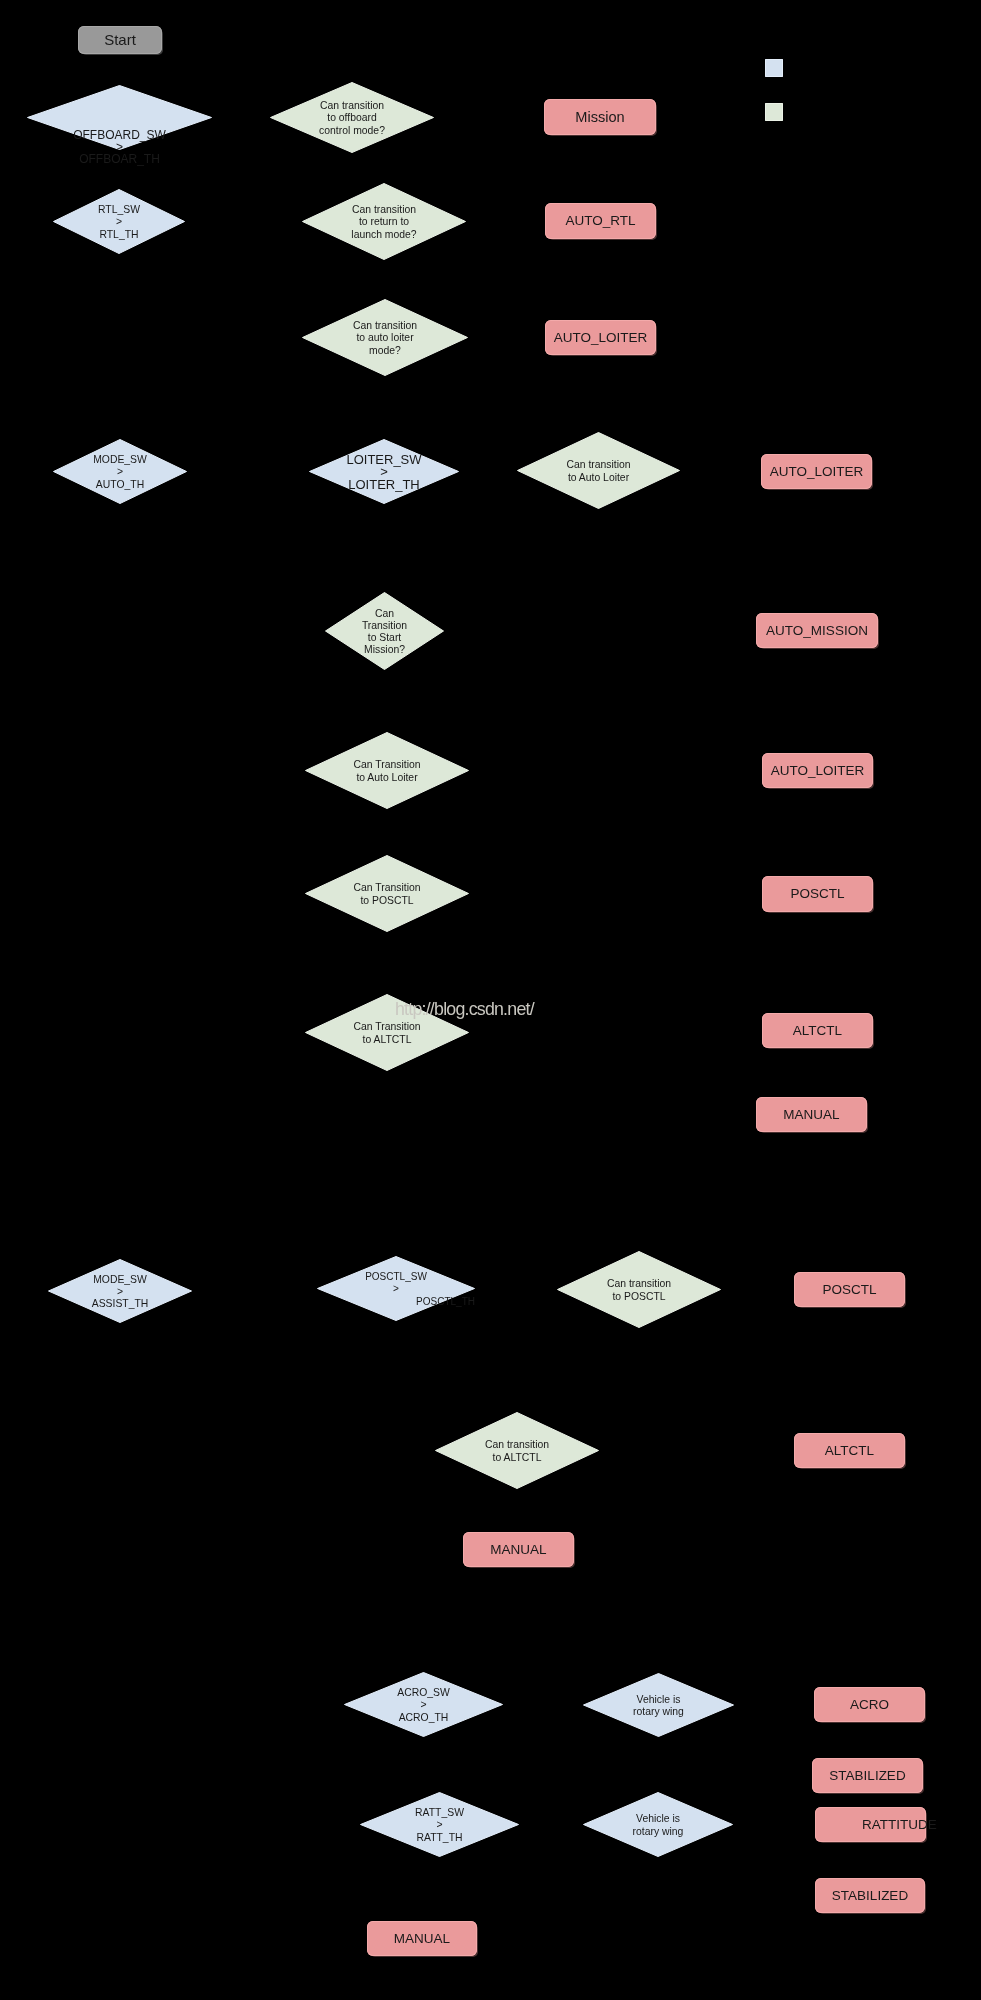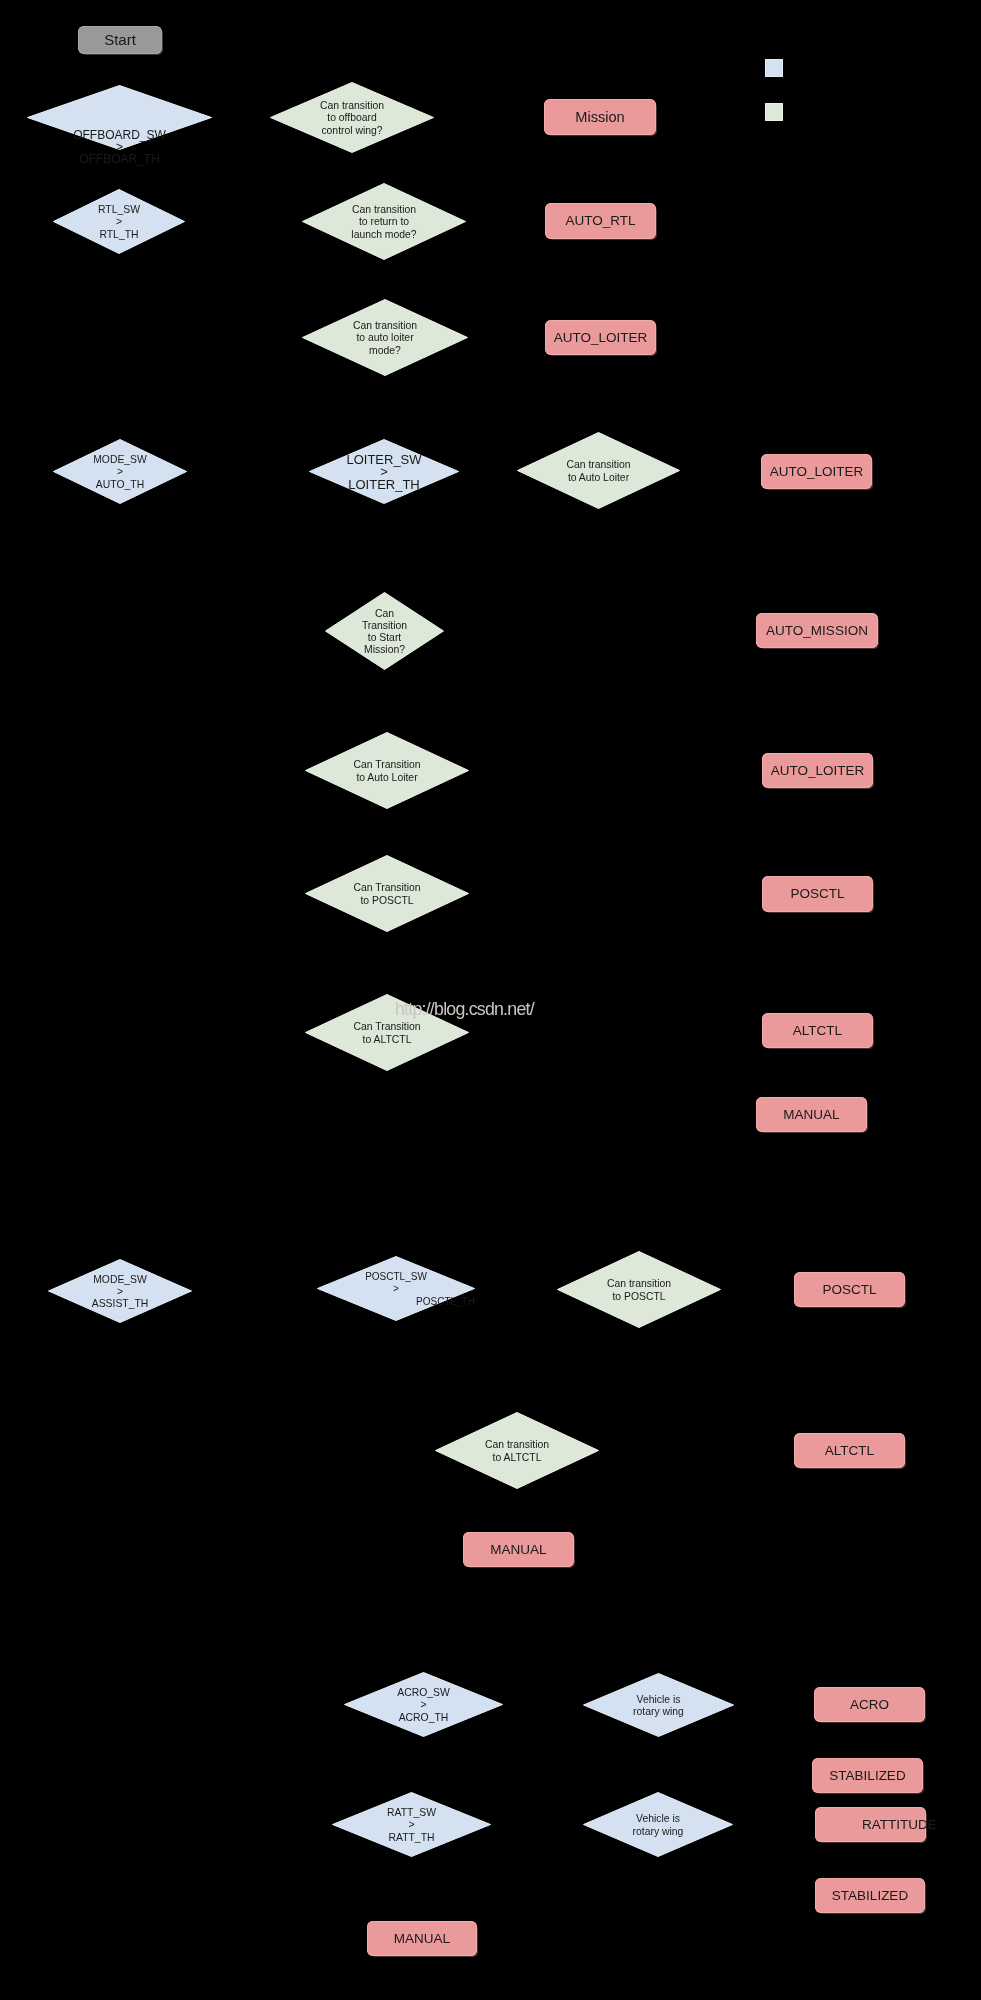--- a/index.html
+++ b/index.html
@@ -33,21 +33,21 @@
       <div class="node" style="left: 27px; top: 85px; width: 185px; height: 65px;">
         <svg width="185" height="65" viewBox="0 0 185 65">
           <path d="M 92.5 0.5 L 184.5 32.5 L 92.5 64.5 L 0.5 32.5 Z" fill="#d4e1f0" stroke="#e4eefa" stroke-width="1"></path>
         </svg>
         <div class="label" style="font-size: 12px; top: 8px; margin-top: 36px;"><div style="line-height: 12.2px;">OFFBOARD_SW</div><div style="line-height: 12.2px;">&gt;</div><div style="line-height: 12.2px;">OFFBOAR_TH</div></div>
       </div>
       <div class="node" style="left: 270px; top: 82px; width: 164px; height: 71px;">
         <svg width="164" height="71" viewBox="0 0 164 71">
           <path d="M 82 0.5 L 163.5 35.5 L 82 70.5 L 0.5 35.5 Z" fill="#dde8d8" stroke="#ebf2e7" stroke-width="1"></path>
         </svg>
-        <div class="label" style="font-size: 10.4px; top: 18.2px;"><div style="line-height: 12.2px;">Can transition</div><div style="line-height: 12.2px;">to offboard</div><div style="line-height: 12.2px;">control wing?</div></div>
+        <div class="label" style="font-size: 10.4px; top: 18.2px;"><div style="line-height: 12.2px;">Can transition</div><div style="line-height: 12.2px;">to offboard</div><div style="line-height: 12.2px;">control mode?</div></div>
       </div>
       <div class="node rect pink" style="left: 544px; top: 99px; width: 112px; height: 36px;">
         <div class="label" style="font-size: 14.6px; top: 9.605px;"><div style="line-height: 16.79px;">Mission</div></div>
       </div>
       <div class="node" style="left: 53px; top: 189px; width: 132px; height: 65px; text-decoration: underline;">
         <svg width="132" height="65" viewBox="0 0 132 65">
           <path d="M 66 0.5 L 131.5 32.5 L 66 64.5 L 0.5 32.5 Z" fill="#d4e1f0" stroke="#e4eefa" stroke-width="1"></path>
         </svg>
         <div class="label" style="font-size: 10.4px; top: 15.2px;"><div style="line-height: 12.2px;">RTL_SW</div><div style="line-height: 12.2px;">&gt;</div><div style="line-height: 12.2px;">RTL_TH</div></div>
       </div>
@@ -173,21 +173,21 @@
           <path d="M 75.5 0.5 L 150.5 32 L 75.5 63.5 L 0.5 32 Z" fill="#d4e1f0" stroke="#e4eefa" stroke-width="1"></path>
         </svg>
         <div class="label" style="font-size: 10.4px; top: 20.8px;"><div style="line-height: 12.2px;">Vehicle is</div><div style="line-height: 12.2px;">rotary wing</div></div>
       </div>
       <div class="node rect pink" style="left: 814px; top: 1687px; width: 111px; height: 35px;">
         <div class="label" style="font-size: 13.5px; top: 9.7375px;"><div style="line-height: 15.525px;">ACRO</div></div>
       </div>
       <div class="node rect pink" style="left: 812px; top: 1758px; width: 111px; height: 35px;">
         <div class="label" style="font-size: 13.5px; top: 9.7375px;"><div style="line-height: 15.525px;">STABILIZED</div></div>
       </div>
-      <div class="node" style="left: 332px; top: 1792px; width: 159px; height: 65px;">
+      <div class="node" style="left: 360px; top: 1792px; width: 159px; height: 65px;">
         <svg width="159" height="65" viewBox="0 0 159 65">
           <path d="M 79.5 0.5 L 158.5 32.5 L 79.5 64.5 L 0.5 32.5 Z" fill="#d4e1f0" stroke="#e4eefa" stroke-width="1"></path>
         </svg>
         <div class="label" style="font-size: 10.4px; top: 15.2px;"><div style="line-height: 12.2px;">RATT_SW</div><div style="line-height: 12.2px;">&gt;</div><div style="line-height: 12.2px;">RATT_TH</div></div>
       </div>
       <div class="node" style="left: 583px; top: 1792px; width: 150px; height: 65px;">
         <svg width="150" height="65" viewBox="0 0 150 65">
           <path d="M 75 0.5 L 149.5 32.5 L 75 64.5 L 0.5 32.5 Z" fill="#d4e1f0" stroke="#e4eefa" stroke-width="1"></path>
         </svg>
         <div class="label" style="font-size: 10.4px; top: 21.3px;"><div style="line-height: 12.2px;">Vehicle is</div><div style="line-height: 12.2px;">rotary wing</div></div>

